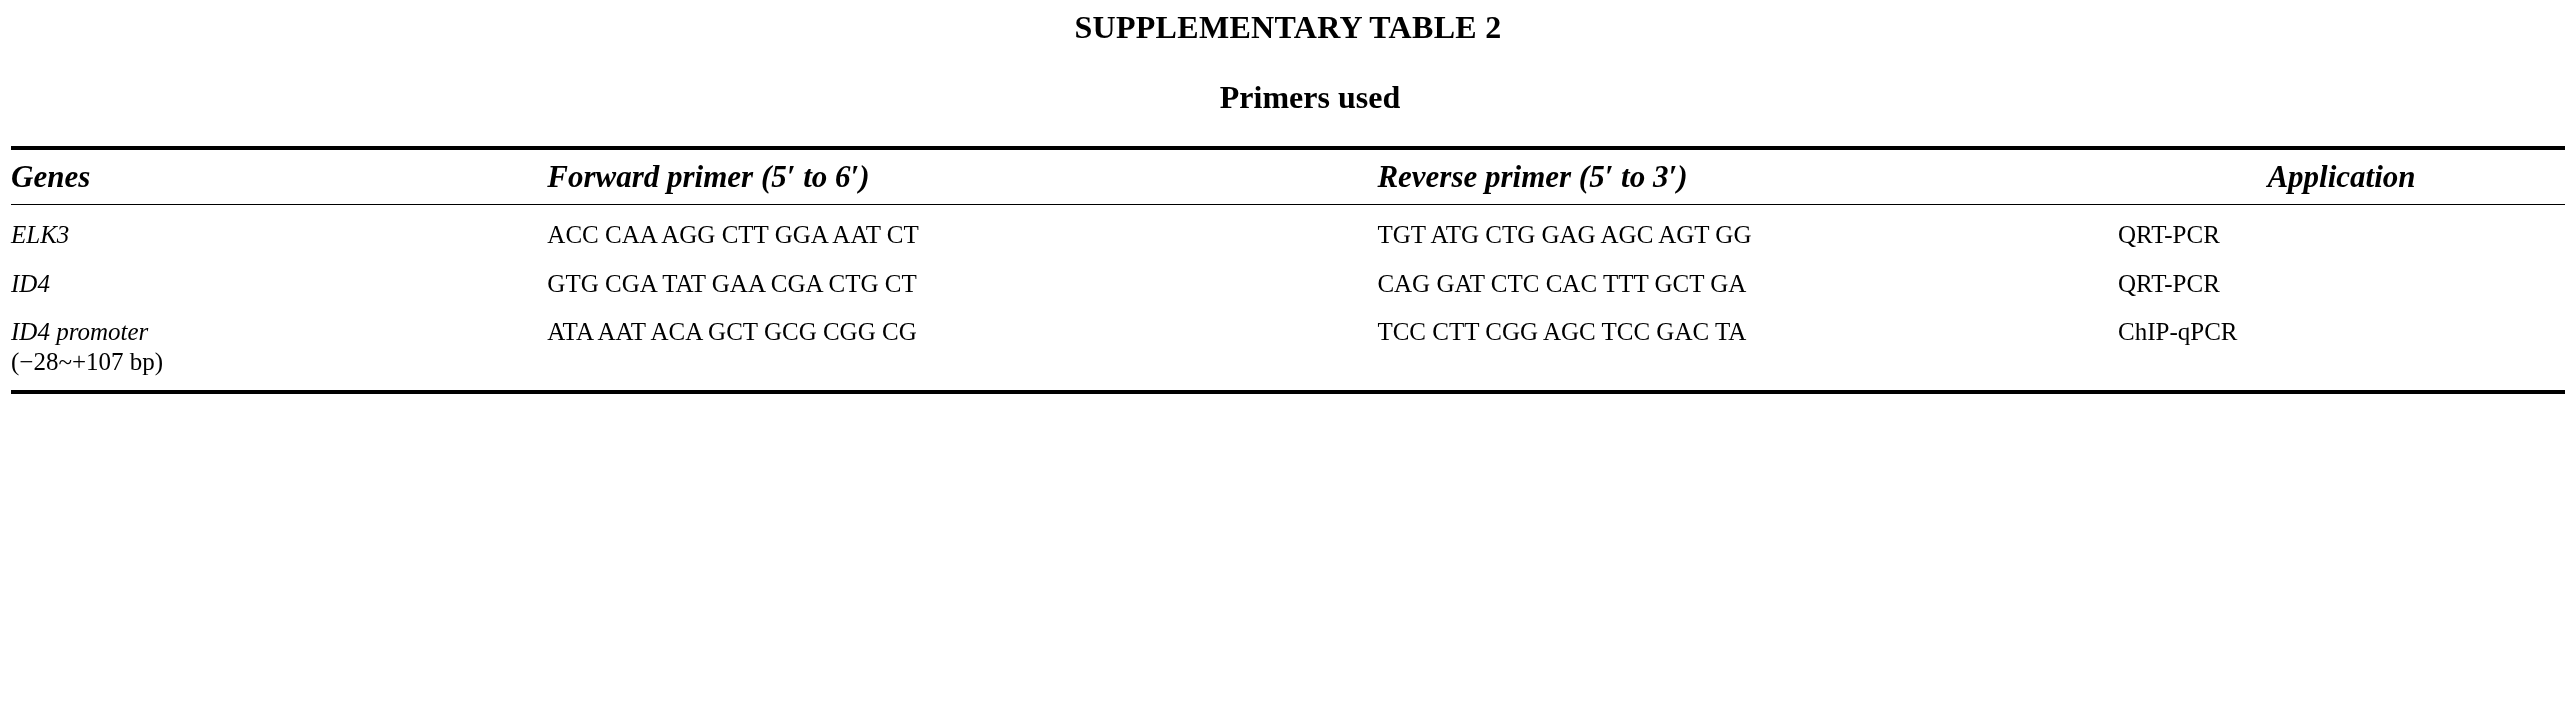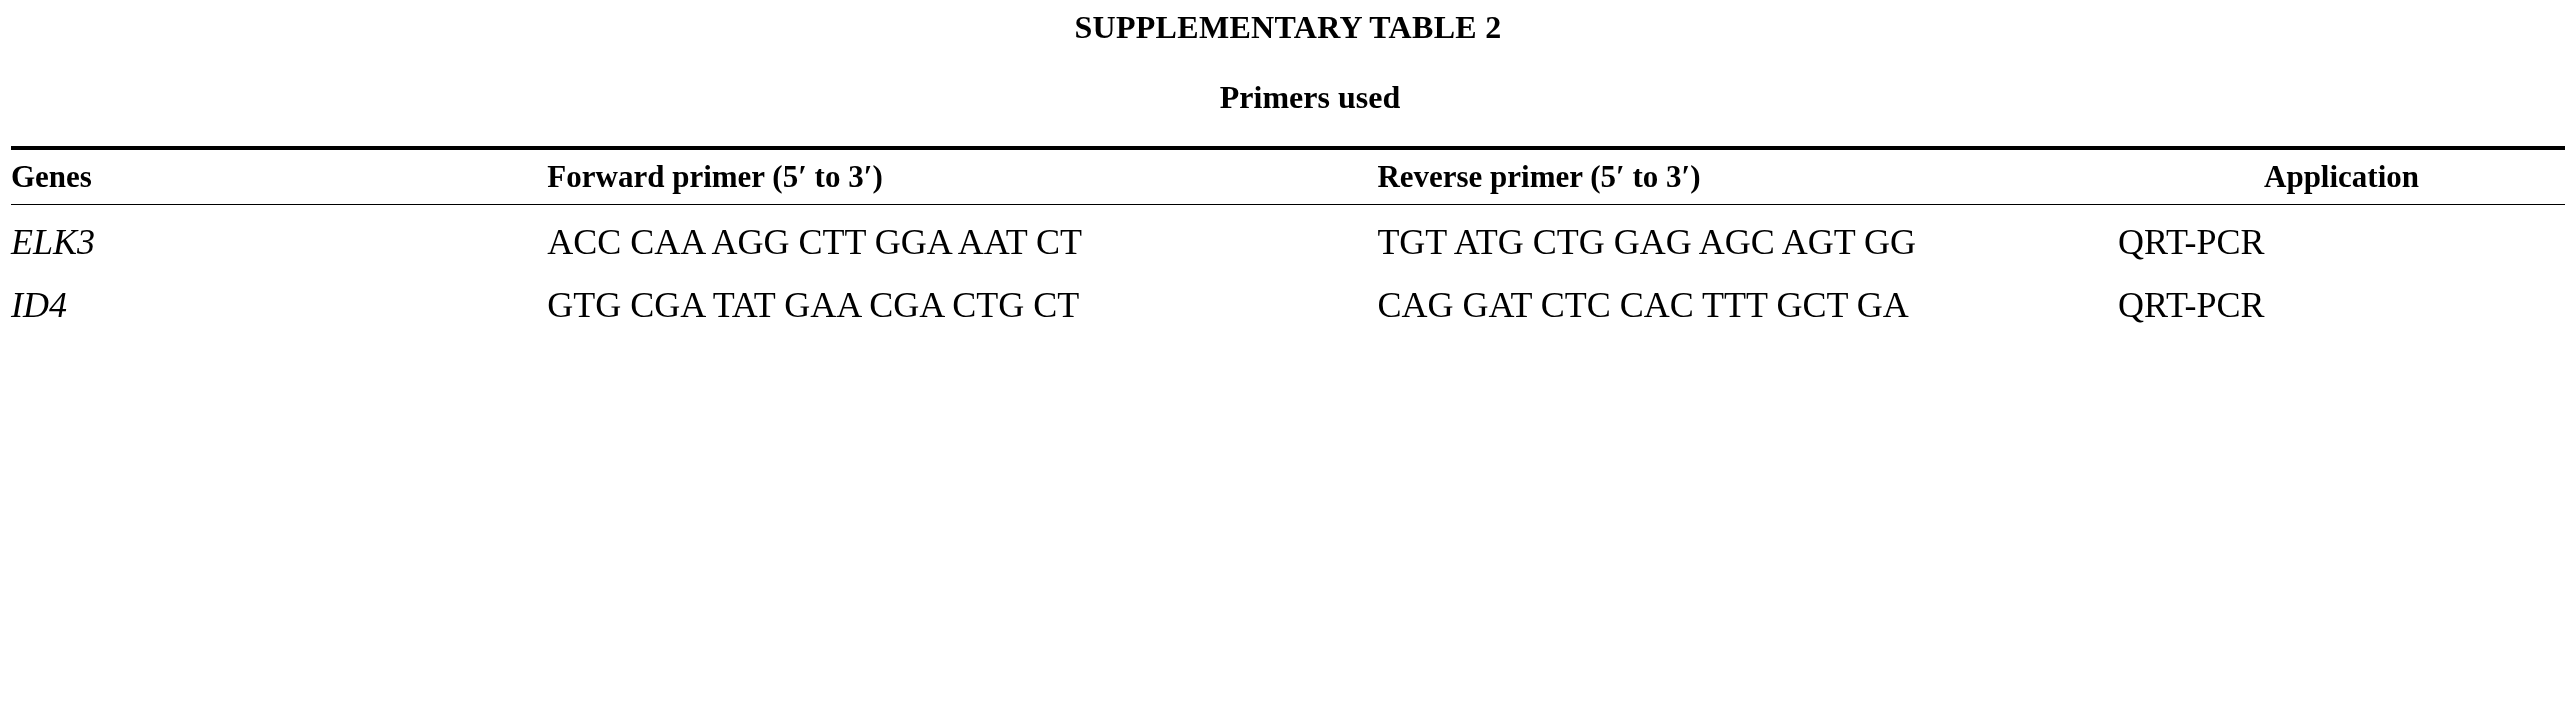--- a/index.html
+++ b/index.html
@@ -49,35 +49,35 @@
     width: 100%;
     border-collapse: collapse;
     table-layout: fixed;
   }
   table.primers col.c-gene  { width: 21.0%; }
   table.primers col.c-fwd   { width: 32.5%; }
   table.primers col.c-rev   { width: 29.0%; }
   table.primers col.c-app   { width: 17.5%; }
 
   .rule-top    { border-top: 4.3px solid #000; }
-  .rule-mid    { border-bottom: 1.8px solid #000; }
+  .rule-mid    { border-bottom: 1.8px solid #000; font-style: italic; }
   .rule-bottom { border-bottom: 4.3px solid #000; }
 
   thead th {
     font-weight: bold;
     font-size: 31px;
     text-align: left;
     padding: 8.6px 0 9.8px 0;
     vertical-align: bottom;
     white-space: nowrap;
   }
   thead th.app { text-align: center; }
 
   tbody td {
-    font-size: 36px;
+    font-size: 25px;
     text-align: left;
     padding: 10.4px 0 9.8px 0;
     vertical-align: top;
     white-space: nowrap;
   }
   tbody tr:first-child td { padding-top: 16px; }
   tbody td.gene   { font-style: italic; }
   tbody td.app    { text-align: left; font-style: normal; }
   tbody td.gene .sub-line {
     display: block;
@@ -99,21 +99,21 @@
     <table class="primers">
       <colgroup>
         <col class="c-gene">
           <col class="c-fwd">
           <col class="c-rev">
           <col class="c-app">
       </colgroup>
       <thead>
         <tr class="rule-top rule-mid">
           <th class="gene">Genes</th>
-          <th class="fwd">Forward primer (5′ to 3′)</th>
+          <th class="fwd">Forward primer (5′ to 6′)</th>
           <th class="rev">Reverse primer (5′ to 3′)</th>
           <th class="app">Application</th>
         </tr>
       </thead>
       <tbody>
 
         <tr>
           <td class="gene">ELK3</td>
           <td class="fwd">ACC CAA AGG CTT GGA AAT CT</td>
           <td class="rev">TGT ATG CTG GAG AGC AGT GG</td>
@@ -122,19 +122,28 @@
 
         <tr>
           <td class="gene">ID4</td>
           <td class="fwd">GTG CGA TAT GAA CGA CTG CT</td>
           <td class="rev">CAG GAT CTC CAC TTT GCT GA</td>
           <td class="app">QRT-PCR</td>
         </tr>
 
 
 
+        <tr class="rule-bottom">
+          <td class="gene">
+            <span>ID4 promoter</span>
+            <span class="sub-line">(−28~+107 bp)</span>
+          </td>
+          <td class="fwd">ATA AAT ACA GCT GCG CGG CG</td>
+          <td class="rev">TCC CTT CGG AGC TCC GAC TA</td>
+          <td class="app">ChIP-qPCR</td>
+        </tr>
 
       </tbody>
     </table>
   </div>
 
 </div>
 
 
 </body></html>

